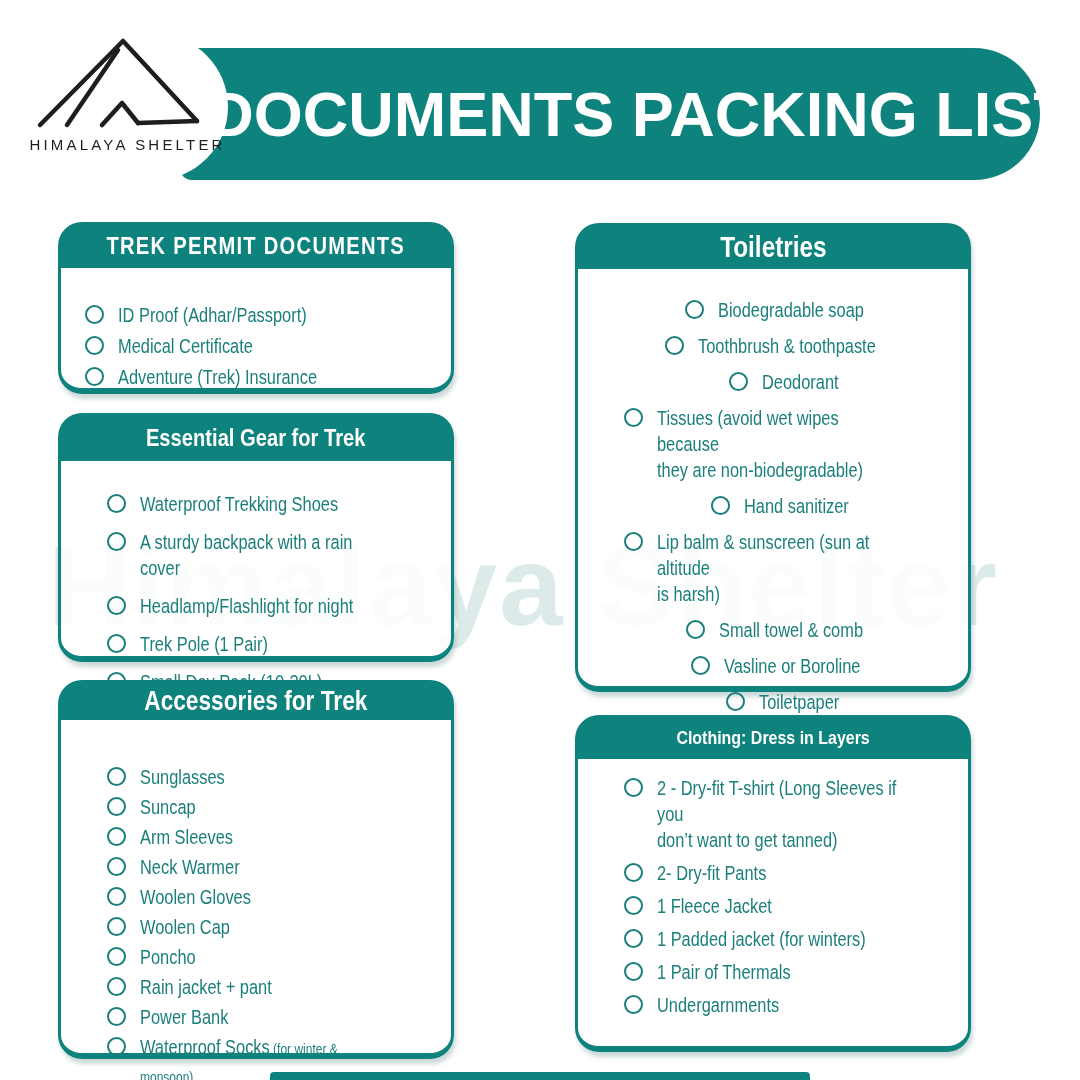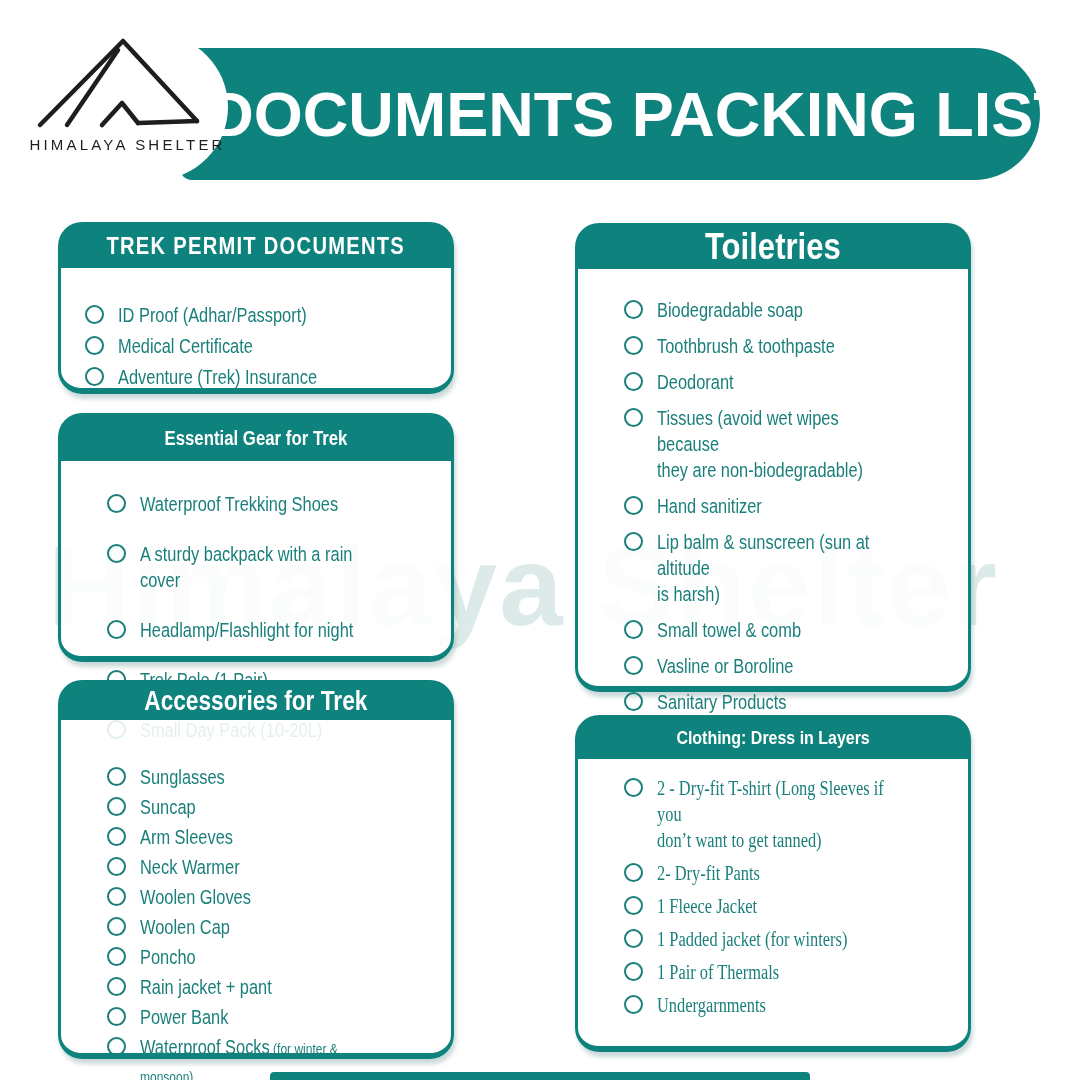--- a/index.html
+++ b/index.html
@@ -53,31 +53,31 @@
   .item-text{
     display:inline-block;transform:scaleX(0.80);transform-origin:left center;
     white-space:pre-line;color:var(--item);font-size:20.5px;line-height:26px;
   }
   .item-suffix{font-size:15px;}
   
   .card-trek{left:58px;top:222px;width:390px;height:163px;}
   .card-trek .card-header{height:44px;font-size:24px;letter-spacing:1.5px;}
   .card-trek .card-body{padding-top:18px;row-gap:5px;padding-left:24px;}
   .card-gear{left:58px;top:413px;width:390px;height:240px;}
-  .card-gear .card-header{height:46px;font-size:20px;}
-  .card-gear .card-body{padding-top:14px;row-gap:24px;}
+  .card-gear .card-header{height:46px;font-size:24px;}
+  .card-gear .card-body{padding-top:14px;row-gap:12px;}
   .card-acc{left:58px;top:680px;width:390px;height:370px;}
   .card-acc .card-header{height:38px;font-size:27px;}
   .card-acc .card-body{padding-top:28px;row-gap:4px;}
   .card-toil{left:575px;top:223px;width:390px;height:460px;}
-  .card-toil .card-header{height:44px;font-size:37px;}
-  .card-toil .card-body{padding-top:12px;row-gap:10px;}
+  .card-toil .card-header{height:44px;font-size:29px;}
+  .card-toil .card-body{padding-top:12px;row-gap:10px;align-items:center;}
   .card-cloth{left:575px;top:715px;width:390px;height:328px;}
   .card-cloth .card-header{height:42px;font-size:19px;}
-  .card-cloth .card-body{row-gap:7px;font-family:Liberation Serif, serif;}
+  .card-cloth .card-body{row-gap:7px;}
   
   .footer-bar{
     position:absolute;left:270px;top:1072px;width:540px;height:8px;z-index:1;
     background:var(--teal);border-radius:4px 4px 0 0;
   }
 </style>
 </head>
 <body style="--teal: #0E827D; --item: #1A7F7A; --wm: #DCEBEA;">
 
 <div class="watermark">Himalaya Shelter</div>
@@ -228,20 +228,24 @@
       <div class="item">
         <span class="bullet"></span>
         <span class="item-text">Small towel &amp; comb</span>
       </div>
       <div class="item">
         <span class="bullet"></span>
         <span class="item-text">Vasline or Boroline</span>
       </div>
       <div class="item">
         <span class="bullet"></span>
+        <span class="item-text">Toiletpaper</span>
+      </div>
+      <div class="item">
+        <span class="bullet"></span>
         <span class="item-text">Sanitary Products</span>
       </div>
     </div>
 </div>
 
 <div class="card card-cloth">
   <div class="card-header">
       <span class="hdr-text">Clothing: Dress in Layers</span>
     </div>
   <div class="card-body">

